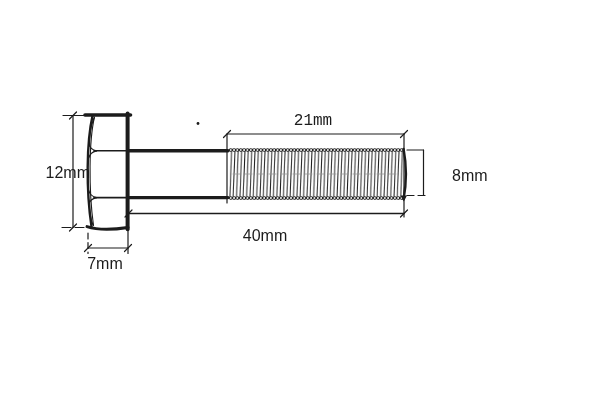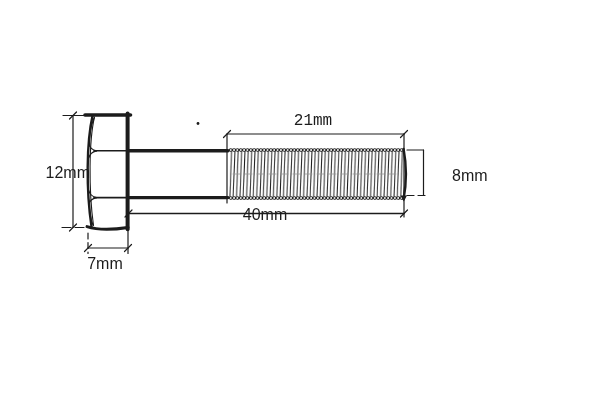--- a/index.html
+++ b/index.html
@@ -110,16 +110,16 @@
     </g>
   </svg>
 
   <span class="dim-label ta-r" style="left:20px;top:164px;width:48px;margin-left:22px;">12mm</span>
 
   <span class="dim-label ta-c" style="left:82px;top:255px;width:46px;">7mm</span>
 
 
   <span class="dim-label ta-c" style="left:286px;top:113px;width:54px;font-family:Liberation Mono, monospace;">21mm</span>
 
-  <span class="dim-label ta-c" style="left:238px;top:206px;width:54px;">40mm</span>
+  <span class="dim-label ta-c" style="left:238px;top:227px;width:54px;">40mm</span>
 
   <span class="dim-label" style="left:452px;top:167px;">8mm</span>
 </div>
 
 </body></html>

